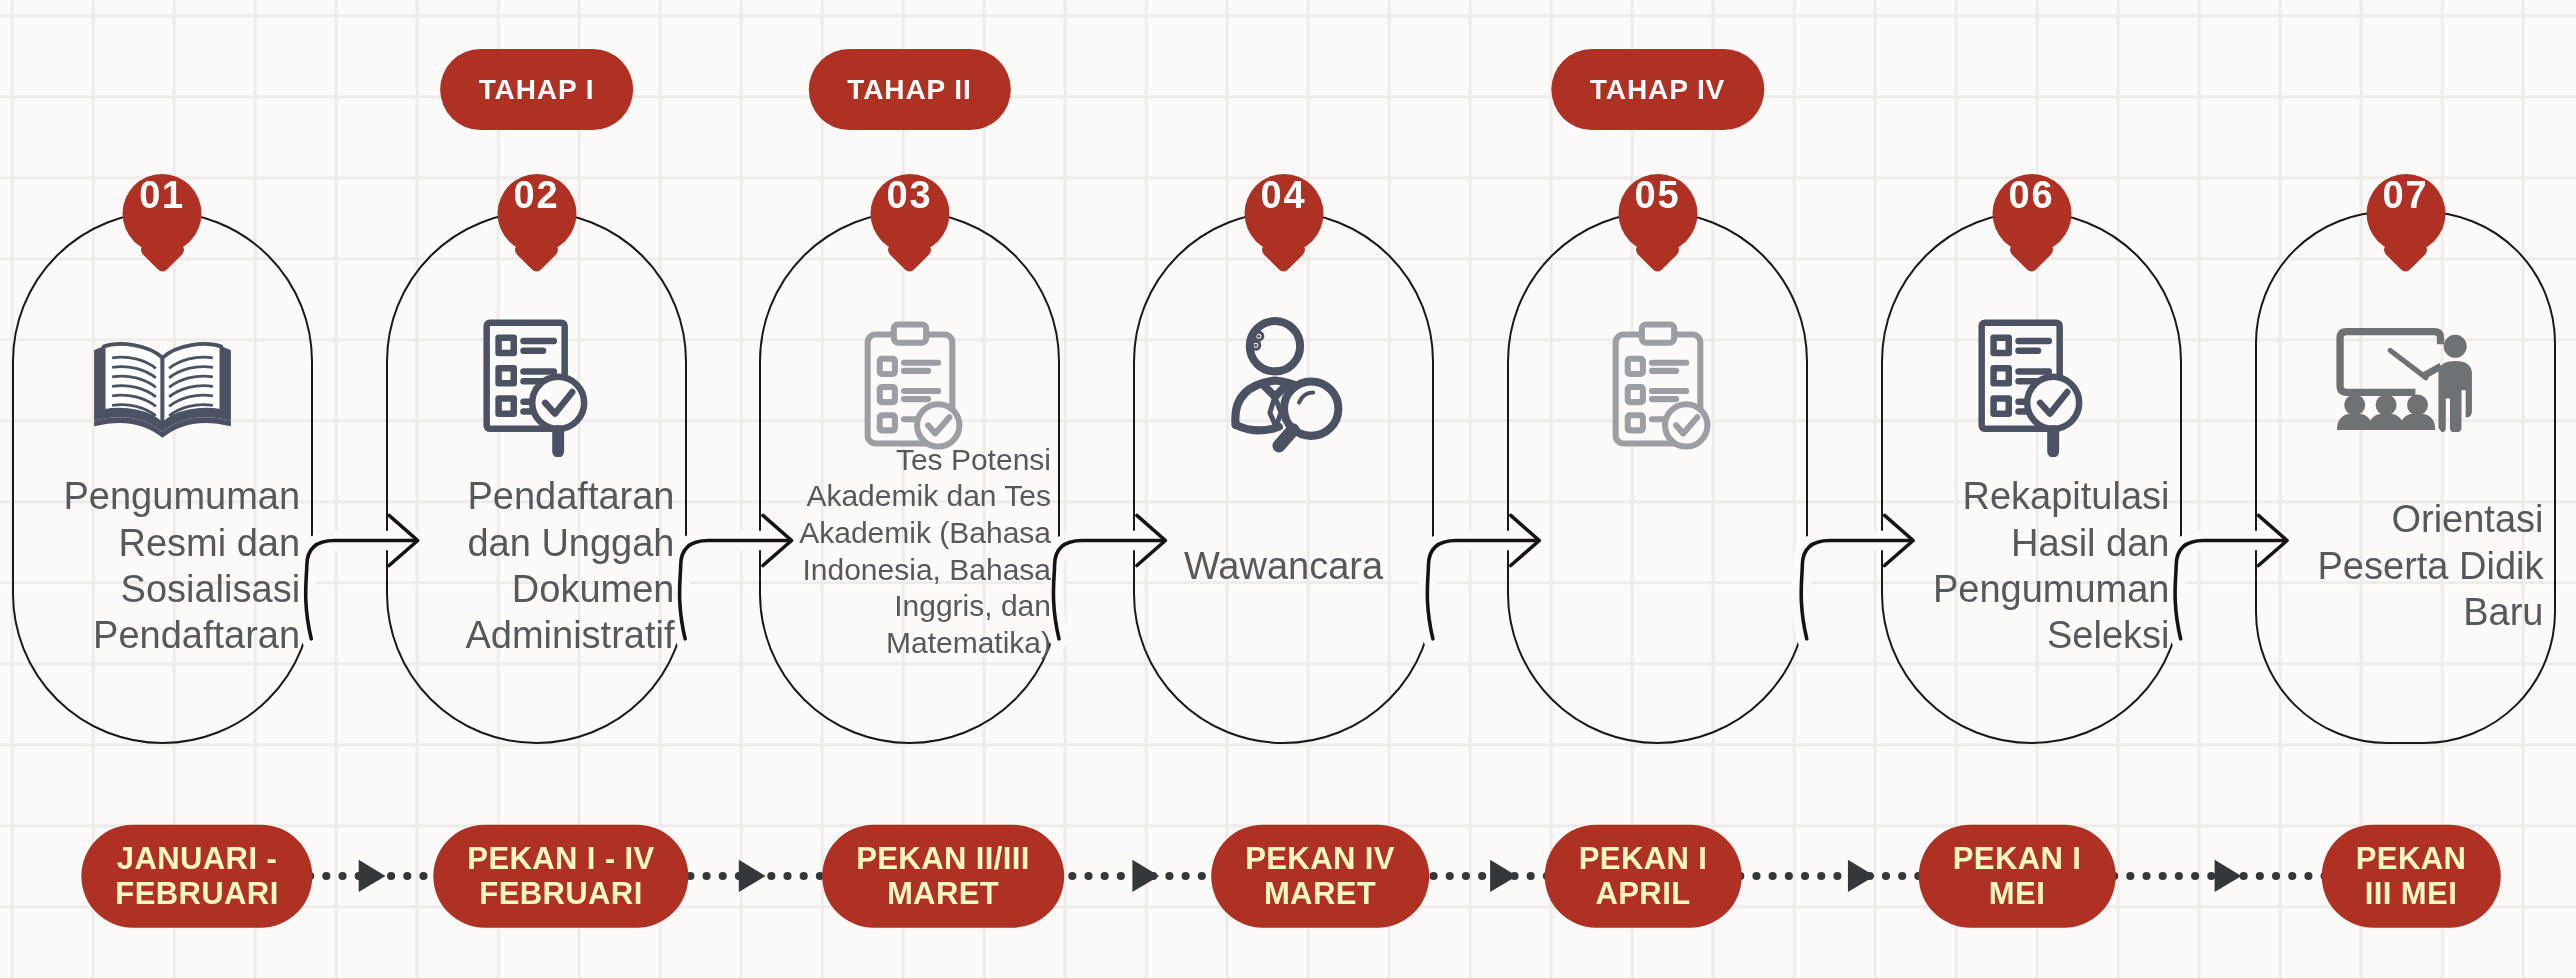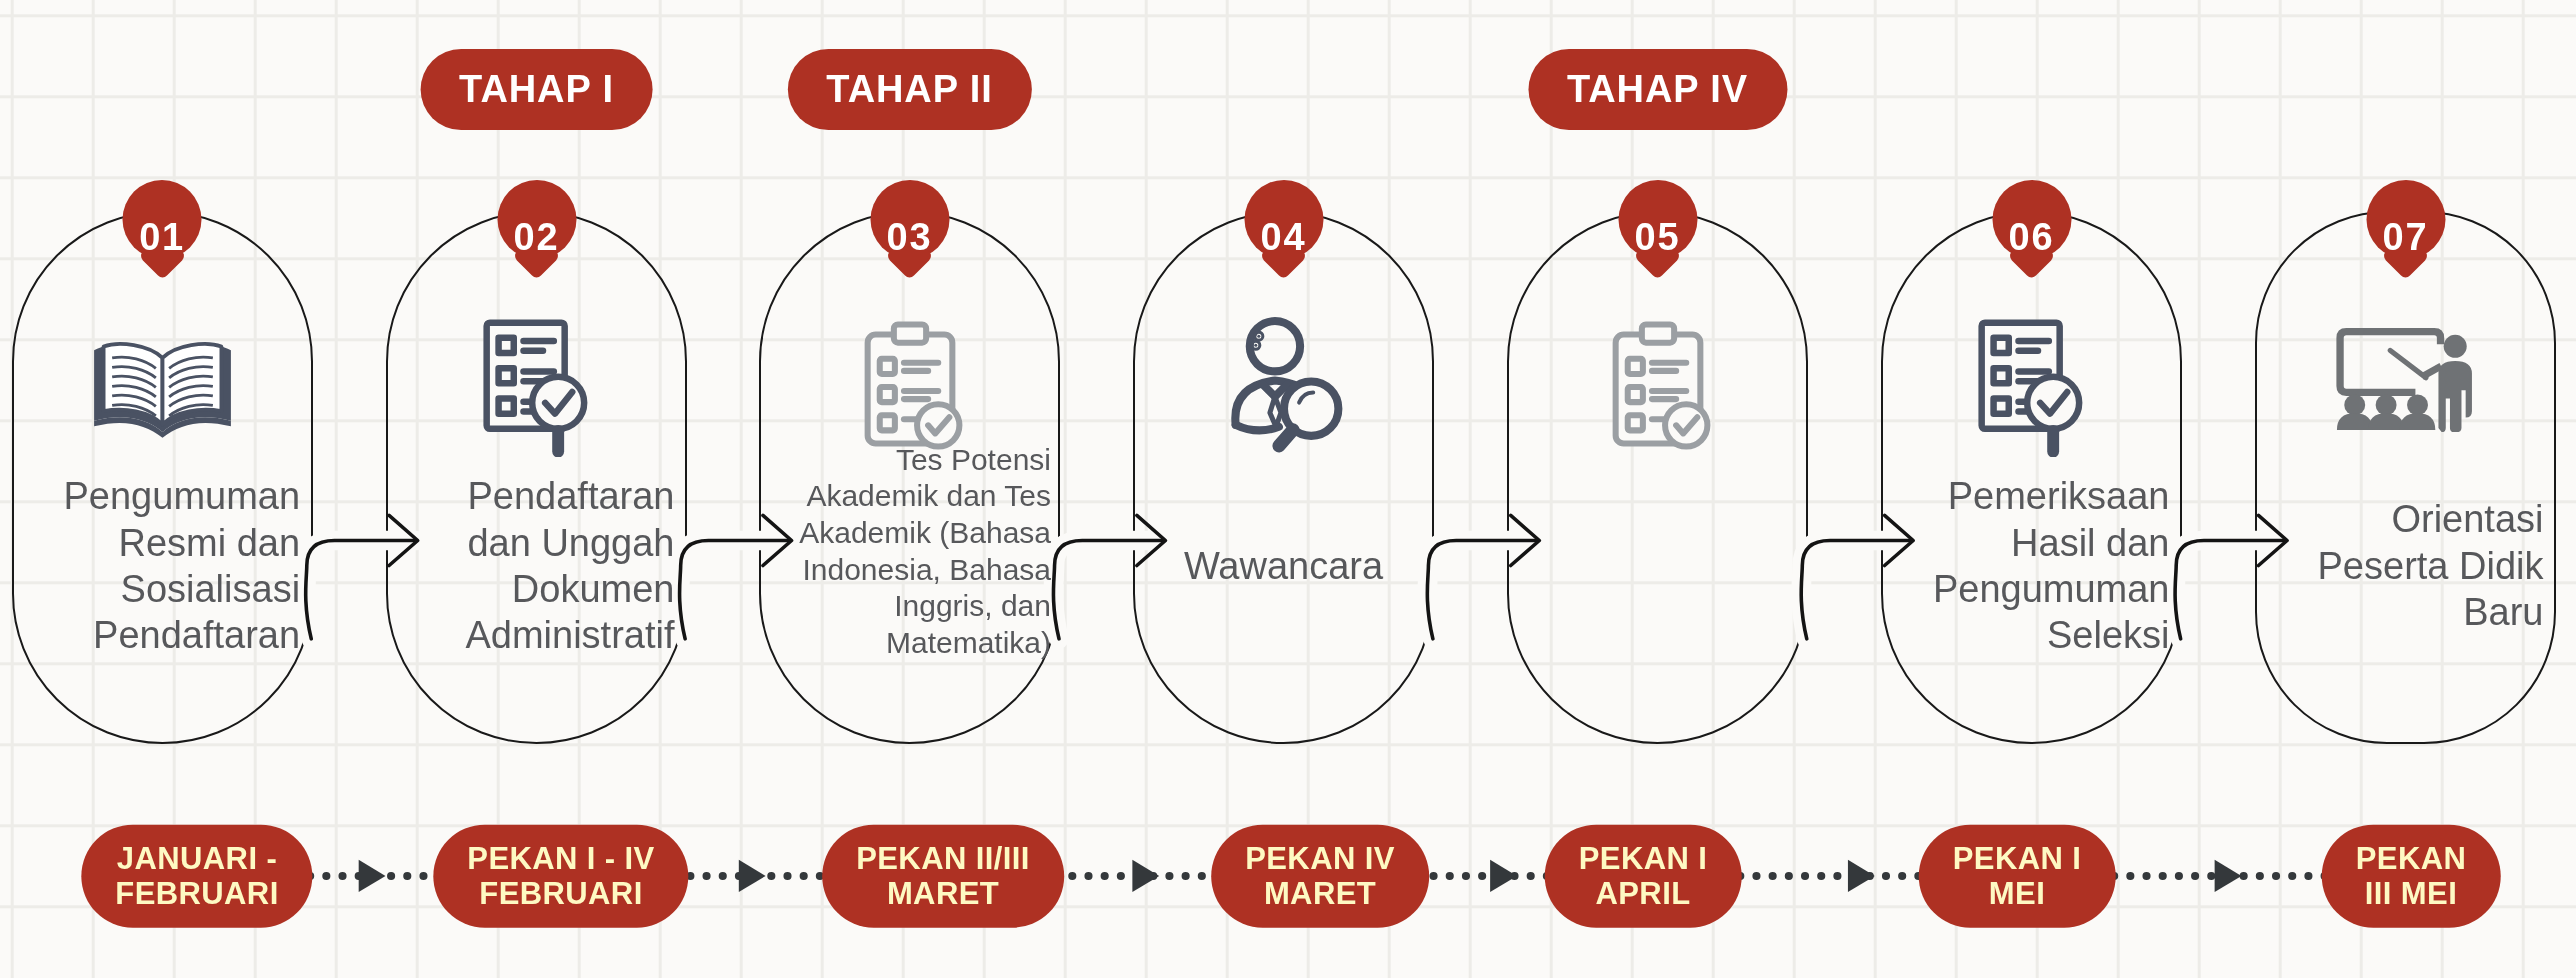--- a/index.html
+++ b/index.html
@@ -34,32 +34,32 @@
     border-radius:152px;
     z-index:1;
   }
   .capsule.boxy{border-radius:132px;}
   #overlay{position:absolute;left:0;top:0;z-index:2;}
   .stage-content{position:absolute;top:0;width:301px;height:979px;z-index:3;}
   .tahap-pill{
     position:absolute;top:49px;left:50%;transform:translateX(-50%);
     height:81px;padding:0 39px;
     background:var(--red);color:#fff;
-    font-size:38px;font-weight:bold;letter-spacing:0.9px;
+    font-size:28px;font-weight:bold;letter-spacing:0.9px;
     border-radius:41px;
     display:flex;align-items:center;justify-content:center;
     white-space:nowrap;
     text-align:right;
   }
   .badge{
-    position:absolute;top:180px;left:50%;transform:translateX(-50%);
+    position:absolute;top:174px;left:50%;transform:translateX(-50%);
     width:79px;height:79px;border-radius:50%;
     background:var(--red);color:#fff;
     font-size:38px;font-weight:600;letter-spacing:1.8px;
-    display:flex;align-items:flex-end;justify-content:center;
+    display:flex;align-items:flex-start;justify-content:center;
   }
   .badge::after{
     content:"";position:absolute;left:50%;bottom:-14.3px;
     transform:translateX(-50%) rotate(45deg);
     width:34px;height:34px;background:var(--red);
     border-radius:6.3px;z-index:-1;
   }
   .stage-icon{
     position:absolute;top:309px;left:50%;transform:translateX(-50%);
     display:flex;align-items:center;justify-content:center;
@@ -287,21 +287,21 @@
             <line x1="48" y1="62" x2="66" y2="62"></line>
           <rect x="25" y="78" width="14" height="14"></rect>
             <line x1="48" y1="81" x2="76" y2="81"></line>
             <line x1="48" y1="90" x2="66" y2="90"></line>
           <circle cx="80" cy="82" r="24" fill="#fbfaf8"></circle>
           <path d="M68 82 L77 92 L93 72"></path>
           <line x1="80" y1="108" x2="80" y2="127" stroke-width="11"></line>
         </g>
       </svg>
     </div>
-    <div class="cap-label">Pemeriksaan Hasil dan Pengumuman Seleksi</div>
+    <div class="cap-label">Rekapitulasi Hasil dan Pengumuman Seleksi</div>
   </div>
 
   <div class="stage-content" style="left:2255px">
     <div class="badge">
         <span>07</span>
       </div>
     <div class="stage-icon">
       <svg width="157" height="130" viewBox="0 0 150 122">
         <g fill="none" stroke="#6f7275" stroke-width="7" stroke-linejoin="round">
           <path d="M96 10 L18 10 Q12 10 12 16 L12 62 Q12 68 18 68 L84 68"></path>

